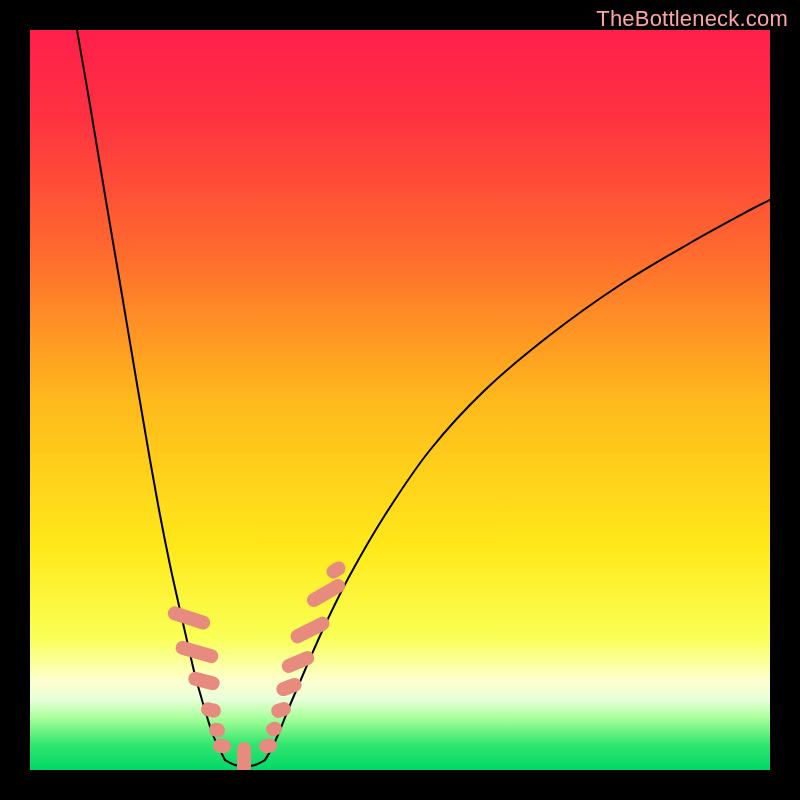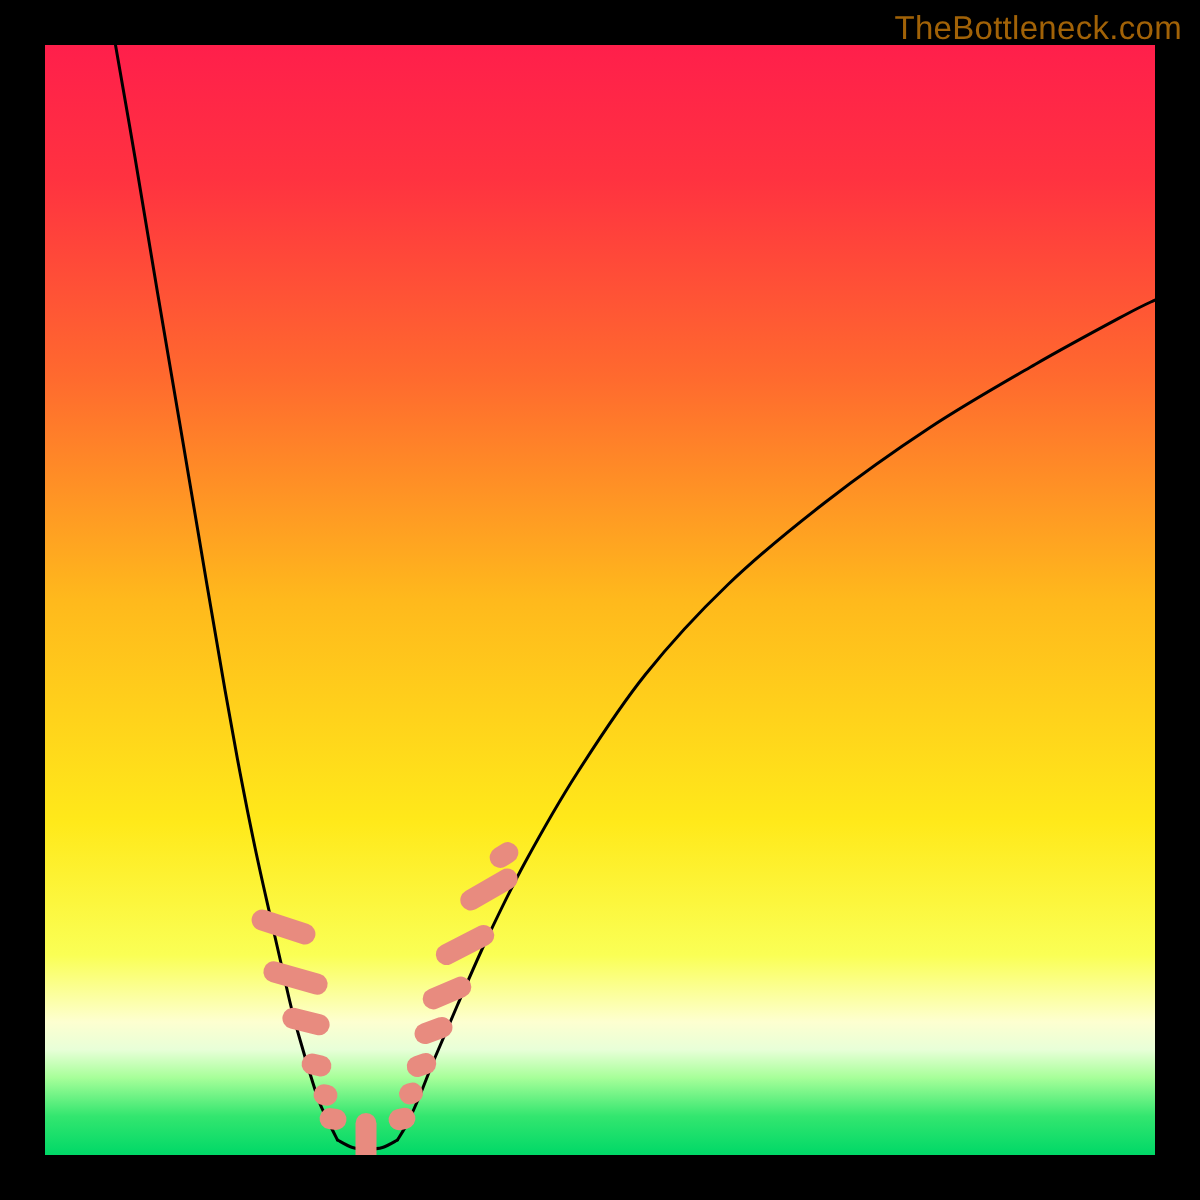--- a/index.html
+++ b/index.html
@@ -21,21 +21,21 @@
     left: 30px;
     top: 30px;
     width: 740px;
     height: 740px;
     overflow: hidden;
   }
   .watermark {
     position: absolute;
     top: 6px;
     right: 12px;
-    color: #a16207;
+    color: #fca5a5;
     font-size: 22px;
     font-weight: 500;
     letter-spacing: 0.2px;
   }
   svg {
     position: absolute;
     inset: 0;
   }
 </style>
 </head>

